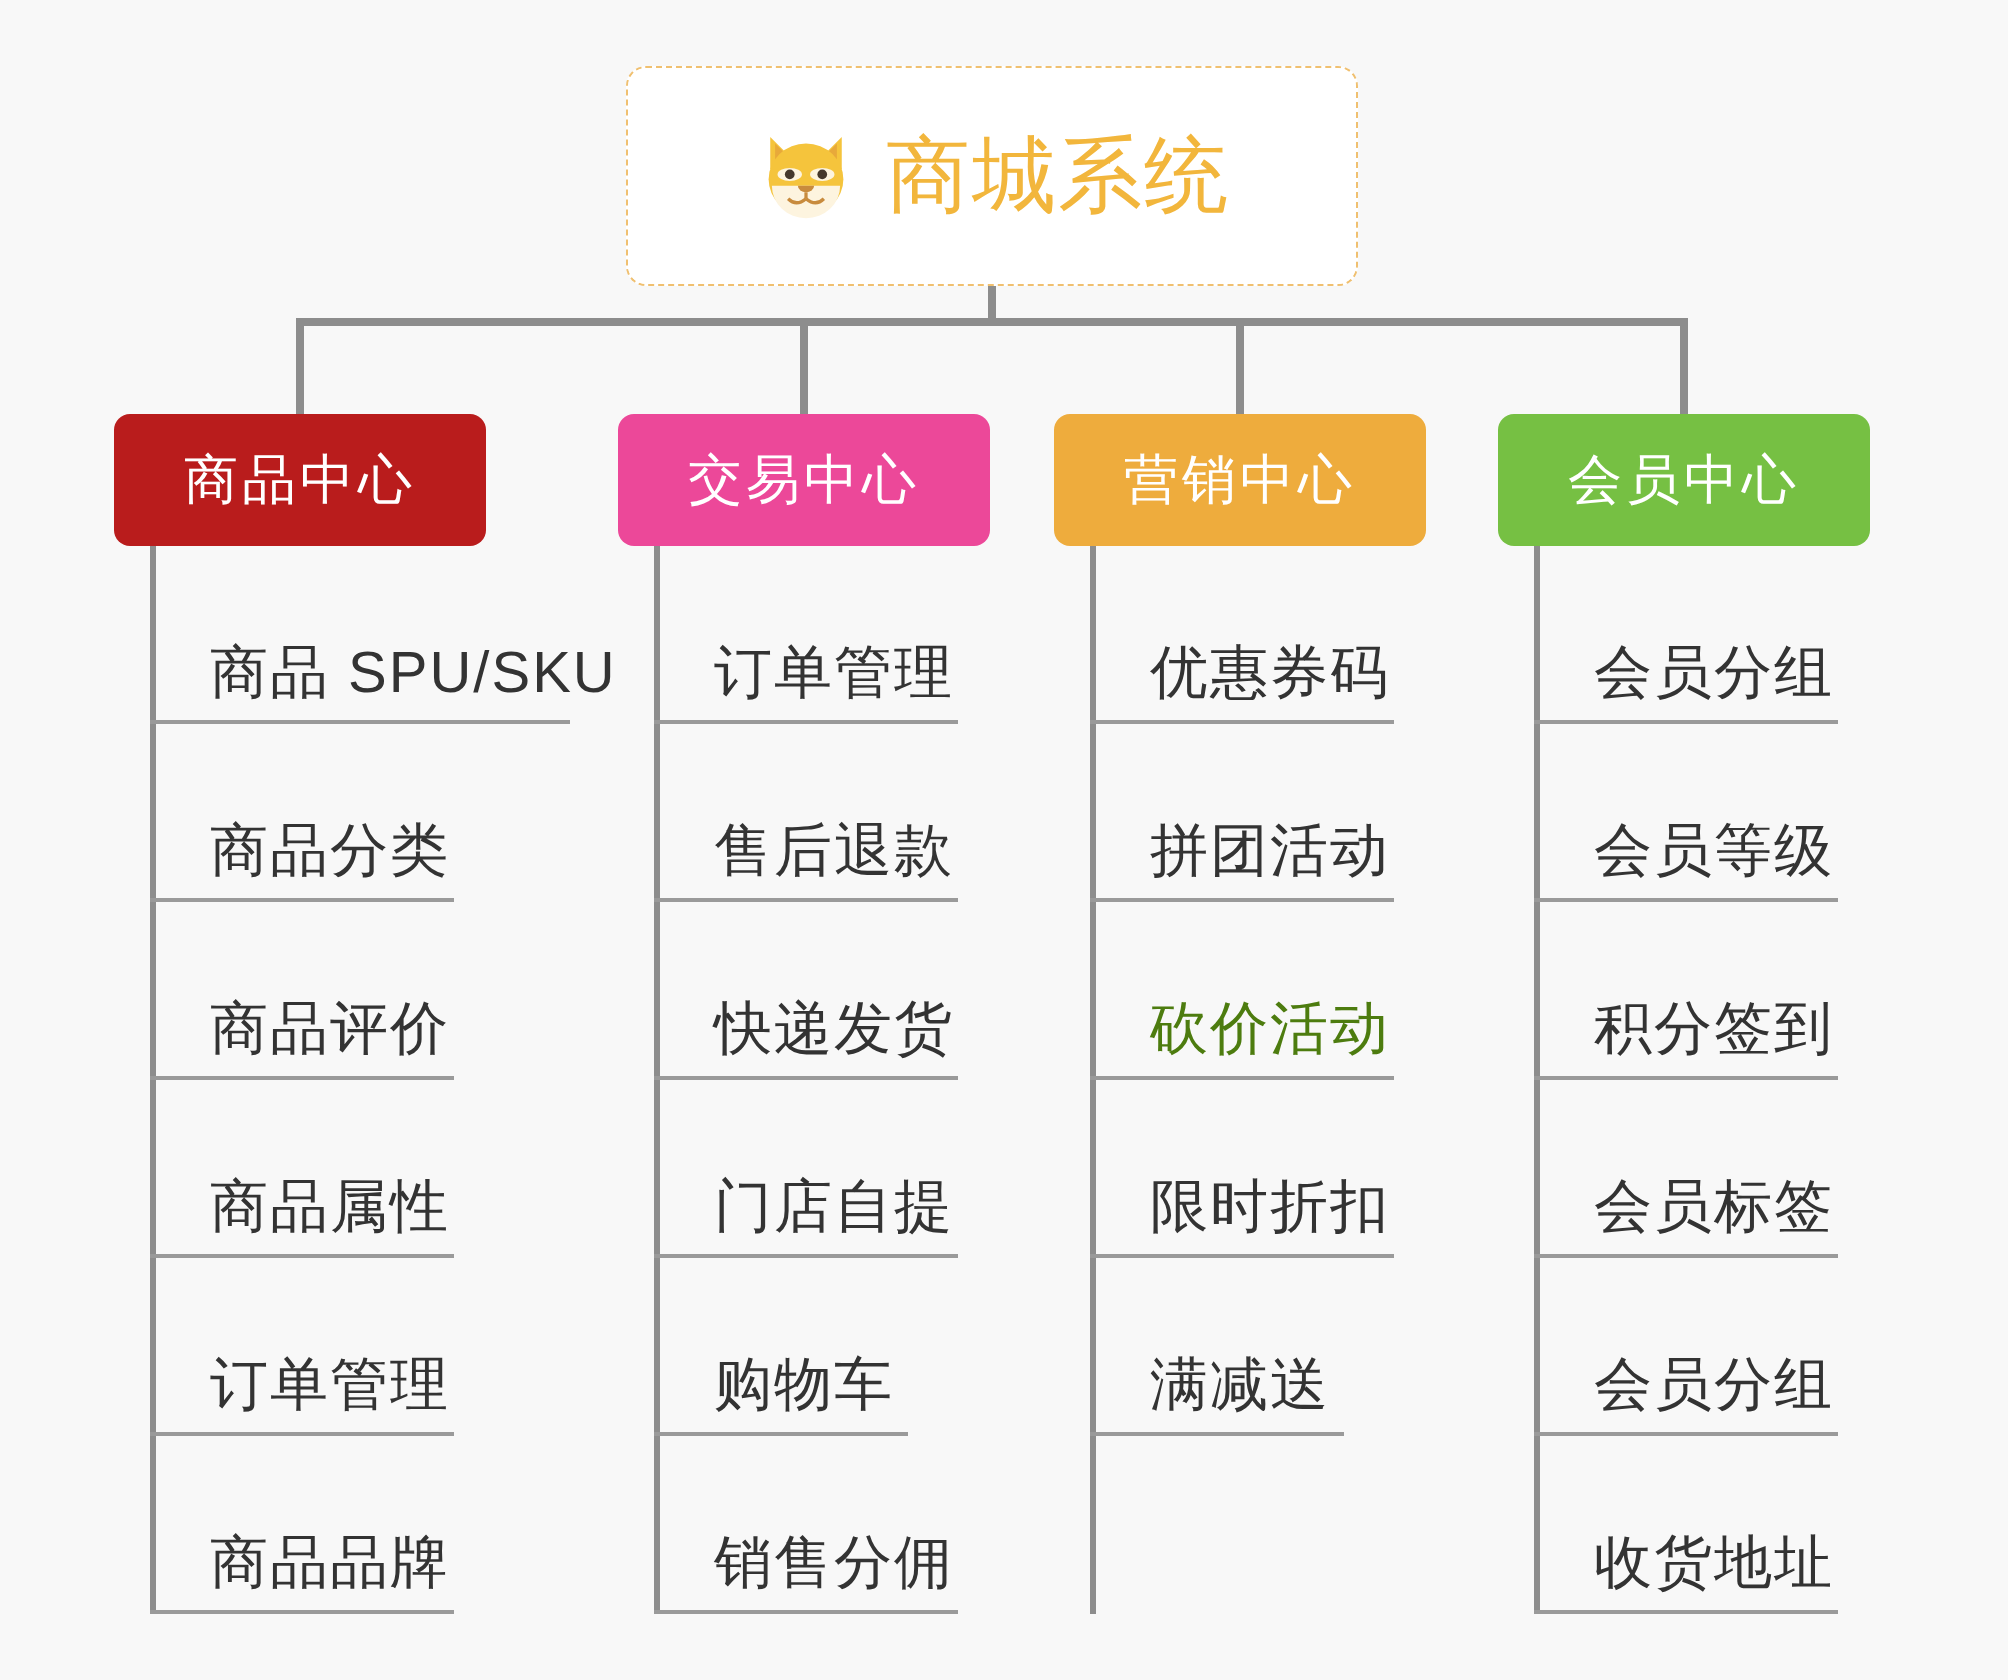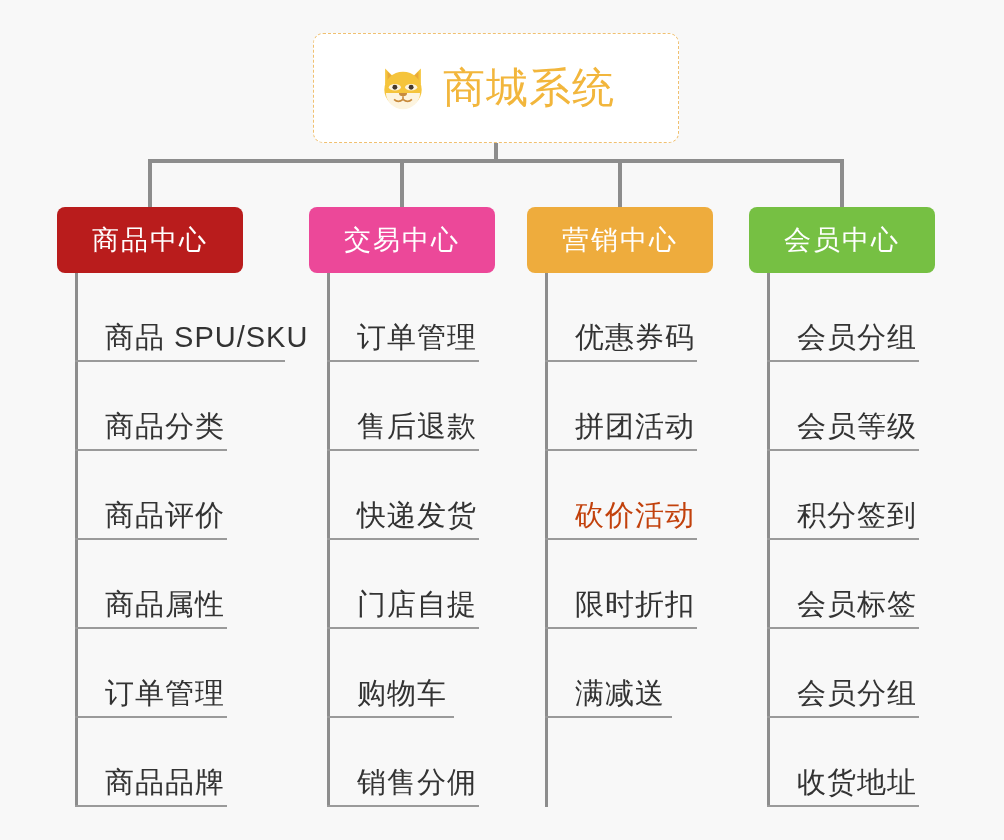--- a/index.html
+++ b/index.html
@@ -225,21 +225,21 @@
     <div class="leaf-list">
       <div class="leaf">
         <span class="leaf-label" style="color: rgb(51, 51, 51);">优惠券码</span>
         <span class="leaf-rule" style="width: 152px; background: rgb(154, 154, 154);"></span>
       </div>
       <div class="leaf">
         <span class="leaf-label" style="color: rgb(51, 51, 51);">拼团活动</span>
         <span class="leaf-rule" style="width: 152px; background: rgb(154, 154, 154);"></span>
       </div>
       <div class="leaf">
-        <span class="leaf-label" style="color: #c2410c;">砍价活动</span>
+        <span class="leaf-label" style="color: #4d7c0f;">砍价活动</span>
         <span class="leaf-rule" style="width: 152px; background: rgb(154, 154, 154);"></span>
       </div>
       <div class="leaf">
         <span class="leaf-label" style="color: rgb(51, 51, 51);">限时折扣</span>
         <span class="leaf-rule" style="width: 152px; background: rgb(154, 154, 154);"></span>
       </div>
       <div class="leaf">
         <span class="leaf-label" style="color: rgb(51, 51, 51);">满减送</span>
         <span class="leaf-rule" style="width: 127px; background: rgb(154, 154, 154);"></span>
       </div>

